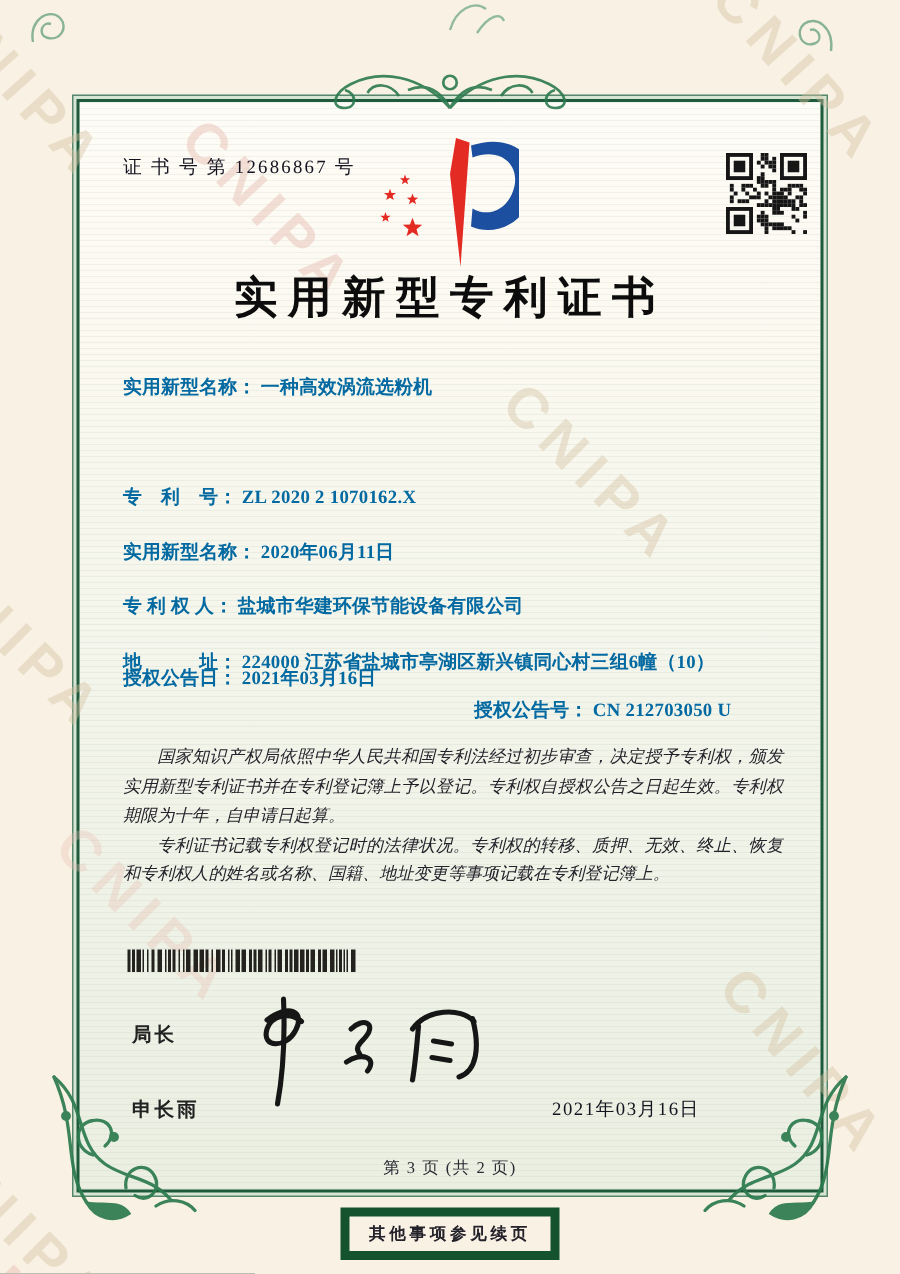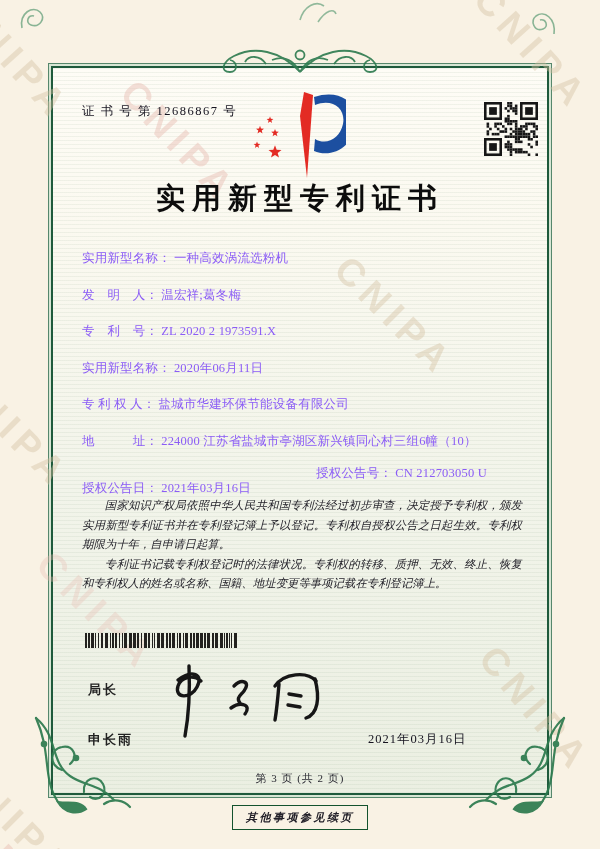--- a/index.html
+++ b/index.html
@@ -18,38 +18,38 @@
        repeating-linear-gradient(180deg,rgba(125,155,125,.10) 0px,rgba(125,155,125,.10) 1px,rgba(0,0,0,0) 1px,rgba(0,0,0,0) 4px),
        linear-gradient(180deg,#fefcf6 0%,#fbf9f0 22%,#f2f4ea 58%,#ebefe2 100%);}
   
   .abs{position:absolute;z-index:3;}
   .cert-no{left:82px;top:103px;font-size:12.5px;letter-spacing:1.5px;color:#15131f;font-weight:500;white-space:nowrap;}
   .logo{left:250px;top:90px;}
   .qr{left:484px;top:102px;width:54px;height:54px;}
   .title{left:0;right:0;top:179px;text-align:center;font-size:29px;font-weight:700;
          letter-spacing:7px;color:#0c0c0c;}
   .field{position:absolute;z-index:3;left:82px;white-space:nowrap;font-size:12.5px;
-         font-weight:400;color:#8b5cf6;letter-spacing:0.2px;}
+         font-weight:700;color:#0369a1;letter-spacing:0.2px;}
   .field .val{margin-left:3px;}
   .f1{top:250px}.f2{top:287px}.f3{top:323px}.f4{top:360px}.f5{top:396px}.f6{top:433px}
-  .f7{top:480px}.f8{top:465px;left:316px}
+  .f7{top:444px}.f8{top:465px;left:316px}
   .paras{left:82px;top:496px;width:440px;font-size:11.4px;line-height:19.6px;
          font-style:italic;font-weight:500;color:#23222a;text-align:justify;}
   .paras p{margin:0;text-indent:2em;}
   .barcode{left:85px;top:633px;height:15px;font-size:0;white-space:nowrap;}
   .barcode i{display:inline-block;height:15px;background:#23221f;}
   .signer{left:88px;font-family:"Liberation Sans","DejaVu Sans",sans-serif;
           font-size:13px;font-weight:600;color:#222;letter-spacing:2px;}
   .signer-title{top:681px;}
   .signer-name{top:707px;margin-top:24px;}
   .signature{left:148px;top:660px;}
   .issue-date{left:368px;top:731px;font-size:12.5px;letter-spacing:1px;font-weight:500;color:#15131f;}
   .page-info{left:0;right:0;top:771px;text-align:center;font-size:11px;letter-spacing:1px;color:#2b2b33;}
-  .cont-box{left:50%;transform:translateX(-50%);top:805px;border:1px solid #14532d;
-            padding:4px 13px;font-size:11px;font-style:italic;font-weight:600;
+  .cont-box{left:50%;transform:translateX(-50%);top:805px;border:6px solid #14532d;
+            padding:4px 13px;font-size:11px;font-weight:600;
             letter-spacing:2.5px;color:#232129;white-space:nowrap;}
   .ornament{position:absolute;z-index:2;pointer-events:none;}
   .corner-right{transform:scaleX(-1);}
 </style>
 </head>
 <body>
 
 <div class="page">
 
   <div class="wm" style="left:-22px;top:-12px;transform:rotate(48deg);">CNIPA</div>
@@ -259,25 +259,22 @@
       <rect x="25.714285714285715" y="51.42857142857143" width="2.5714285714285716" height="2.5714285714285716" fill="#161616"></rect>
       <rect x="43.714285714285715" y="51.42857142857143" width="2.5714285714285716" height="2.5714285714285716" fill="#161616"></rect>
       <rect x="51.42857142857143" y="51.42857142857143" width="2.5714285714285716" height="2.5714285714285716" fill="#161616"></rect>
     </svg>
 
   <div class="abs title">实用新型专利证书</div>
 
   <div class="field f1">
     <span class="lab">实用新型名称：</span><span class="val">一种高效涡流选粉机</span>
   </div>
-  <div class="field f2">
-    <span class="lab">发　明　人：</span><span class="val">温宏祥;葛冬梅</span>
-  </div>
   <div class="field f3">
-    <span class="lab">专　利　号：</span><span class="val">ZL 2020 2 1973591.X</span>
+    <span class="lab">专　利　号：</span><span class="val">ZL 2020 2 1070162.X</span>
   </div>
   <div class="field f4">
     <span class="lab">实用新型名称：</span><span class="val">2020年06月11日</span>
   </div>
   <div class="field f5">
     <span class="lab">专 利 权 人：</span><span class="val">盐城市华建环保节能设备有限公司</span>
   </div>
   <div class="field f6">
     <span class="lab">地　　　址：</span><span class="val">224000 江苏省盐城市亭湖区新兴镇同心村三组6幢（10）</span>
   </div>

